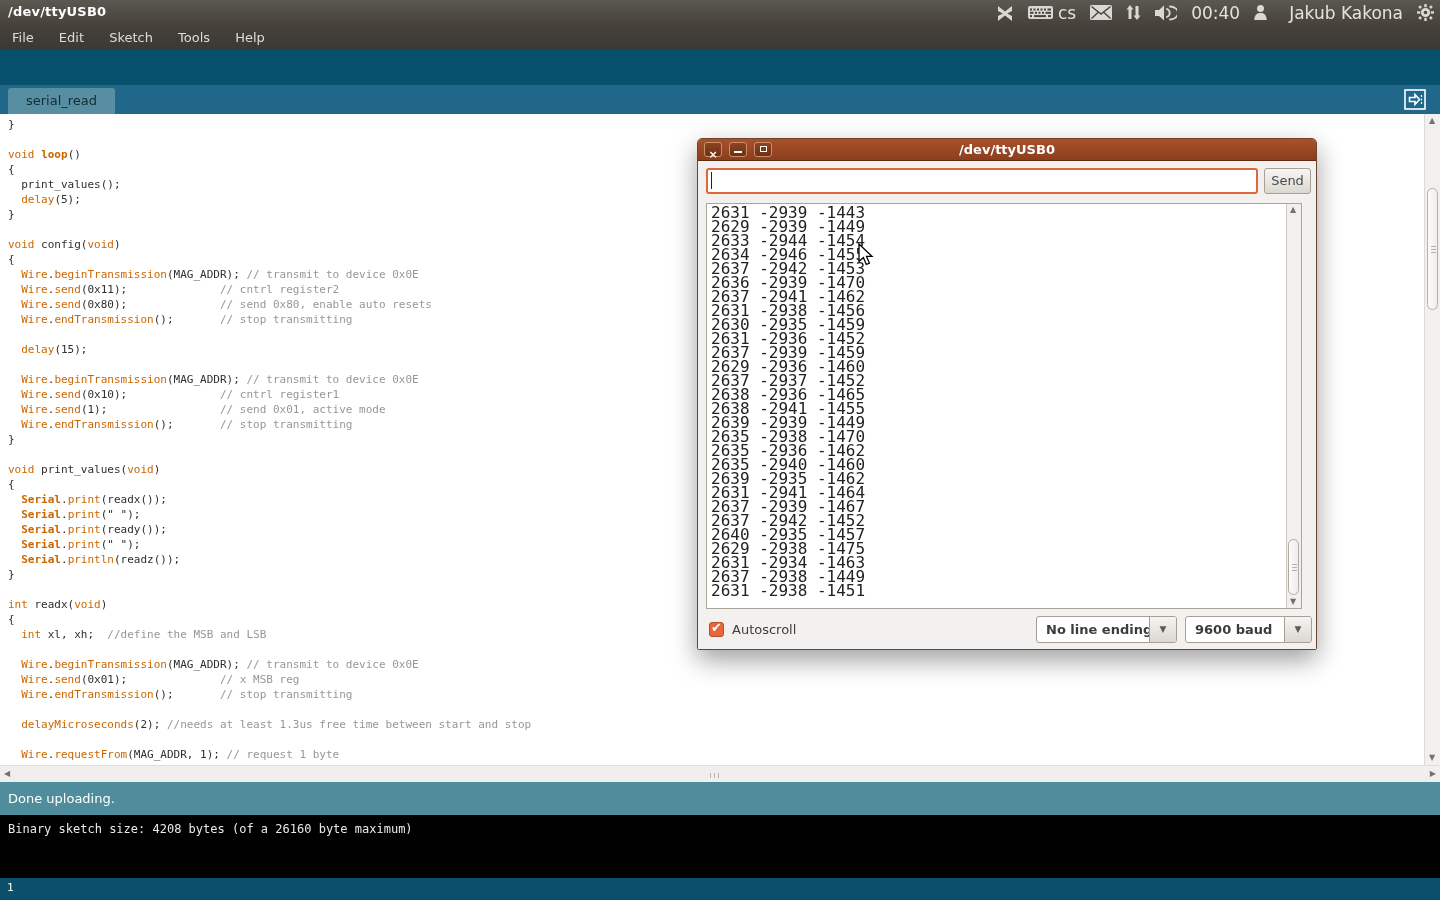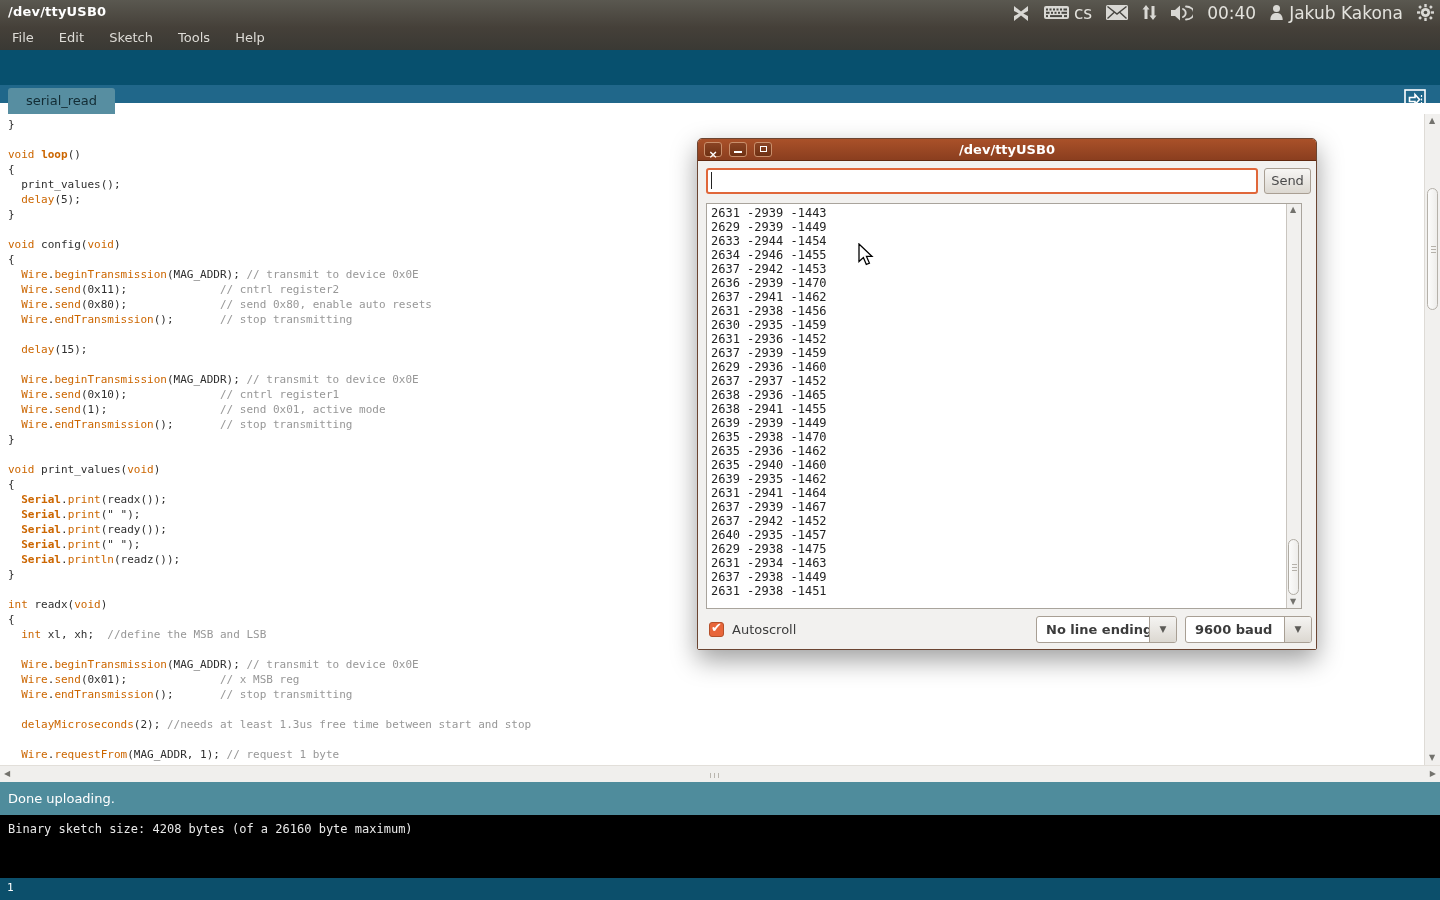--- a/index.html
+++ b/index.html
@@ -18,21 +18,21 @@
   .tray .txt { font-size:17px; color:#e3e2dd; }
   .menu-row { position:absolute; left:0; top:25px; width:100%; height:25px; padding-left:12px; }
   .menu-item { display:inline-block; margin-right:20px; line-height:25px; font-size:13px; color:#dedcd7; cursor:default; }
 
   
   .toolbar { position:absolute; left:0; top:50px; width:1440px; height:35px; background:#07506e; }
   .tbtn { position:absolute; top:56px; width:23px; height:23px; }
   .tbtn svg { display:block; }
 
   
-  .tab-bar { position:absolute; left:0; top:85px; width:1440px; height:18px; background:#20678a; }
+  .tab-bar { position:absolute; left:0; top:85px; width:1440px; height:29px; background:#20678a; }
   .tab { position:absolute; left:8px; top:3px; height:26px; padding:0 18px; background:#578ea1;
     border-radius:3px 3px 0 0; font-size:13px; color:#132c34; line-height:26px; }
   .monitor-toggle { position:absolute; right:14px; top:4px; width:22px; height:21px; }
 
   
   .editor { position:absolute; left:0; top:114px; width:1440px; height:651px; background:#fff; overflow:hidden; }
   .code-pre { position:absolute; left:8px; top:3px; font-family:"DejaVu Sans Mono", monospace;
     font-size:11px; line-height:15px; white-space:pre; color:#2e2e2e; }
   .code-line { height:15px; }
   .k { color:#cc6600; }
@@ -68,21 +68,21 @@
   .wbtn .g { display:block; margin:0 auto; }
   .sm-body { position:absolute; left:0; top:22px; width:618px; height:488px; background:#f2f1ef; }
 
   .sm-input { position:absolute; left:8px; top:7px; width:552px; height:26px; background:#fff;
     border:2px solid #e0673a; border-radius:3px; font-size:13px; padding:0 4px; outline:none; font-family:"DejaVu Sans", sans-serif; }
   .caret { position:absolute; left:13px; top:11px; width:1px; height:17px; background:#222; }
   .sm-send { position:absolute; left:566px; top:7px; width:47px; height:26px; border:1px solid #a99f93; border-radius:3px;
     background:linear-gradient(#f7f6f4,#dcd8d1); font-size:13px; color:#4a4a4a; text-align:center; line-height:24px; }
 
   .sm-text { position:absolute; left:8px; top:42px; width:596px; height:406px; background:#fff; border:1px solid #a9a49c; }
-  .sm-pre { position:absolute; left:4px; top:2px; font-family:"DejaVu Sans Mono", monospace; font-size:12px;
+  .sm-pre { position:absolute; left:4px; top:2px; font-family:"DejaVu Sans Mono", monospace; font-size:16px;
     line-height:14px; white-space:pre; color:#222; }
   .sm-scroll { position:absolute; right:0; top:0; width:15px; height:404px; background:#f1f0ee; border-left:1px solid #c9c5bf; }
   .sm-thumb { position:absolute; left:1px; bottom:13px; width:11px; height:56px; border:1px solid #b0aca4; border-radius:6px;
     background:linear-gradient(90deg,#fbfbfa,#eeedeb); }
 
   .sm-check { position:absolute; left:11px; top:461px; width:15px; height:15px; border:1px solid #b5502a; border-radius:3px;
     background:#e8663a; }
   .sm-check .mark { display:none; position:absolute; left:1px; top:-3px; color:#fff; font-size:13px; font-weight:bold; }
   .sm-check.checked .mark { display:block; }
   .sm-autoscroll-label { position:absolute; left:34px; top:461px; font-size:13px; color:#3d3d3d; }
@@ -145,21 +145,21 @@
               <path d="M11,15 L7.5,10.5 L9.5,10.5 L9.5,1 L12.5,1 L12.5,10.5 L14.5,10.5 Z"></path>
             </svg>
         </span>
         <span>
           <svg width="22" height="16" viewBox="0 0 22 16">
               <path fill="#d9d8d4" d="M0,5 L4,5 L9,0.5 L9,15.5 L4,11 L0,11 Z"></path>
               <path d="M12,4 a5,4.5 0 0 1 0,8 M15,1.5 a8,6.5 0 0 1 0,13" stroke="#d9d8d4" stroke-width="1.8" fill="none" stroke-linecap="round"></path>
             </svg>
         </span>
         <span class="txt">00:40</span>
-        <span style="display:flex;align-items:center;gap:6px">
+        <span style="display:flex;align-items:center;gap:22px">
           <span>
             <svg width="13" height="15" viewBox="0 0 13 15" fill="#d9d8d4">
                 <circle cx="6.5" cy="3.6" r="3.5"></circle>
                 <path d="M0.3,15 C0.3,9.8 3.3,8 6.5,8 C9.7,8 12.7,9.8 12.7,15 Z"></path>
               </svg>
           </span>
           <span class="txt">Jakub Kakona</span>
         </span>
         <span>
           <svg width="17" height="17" viewBox="0 0 17 17">

